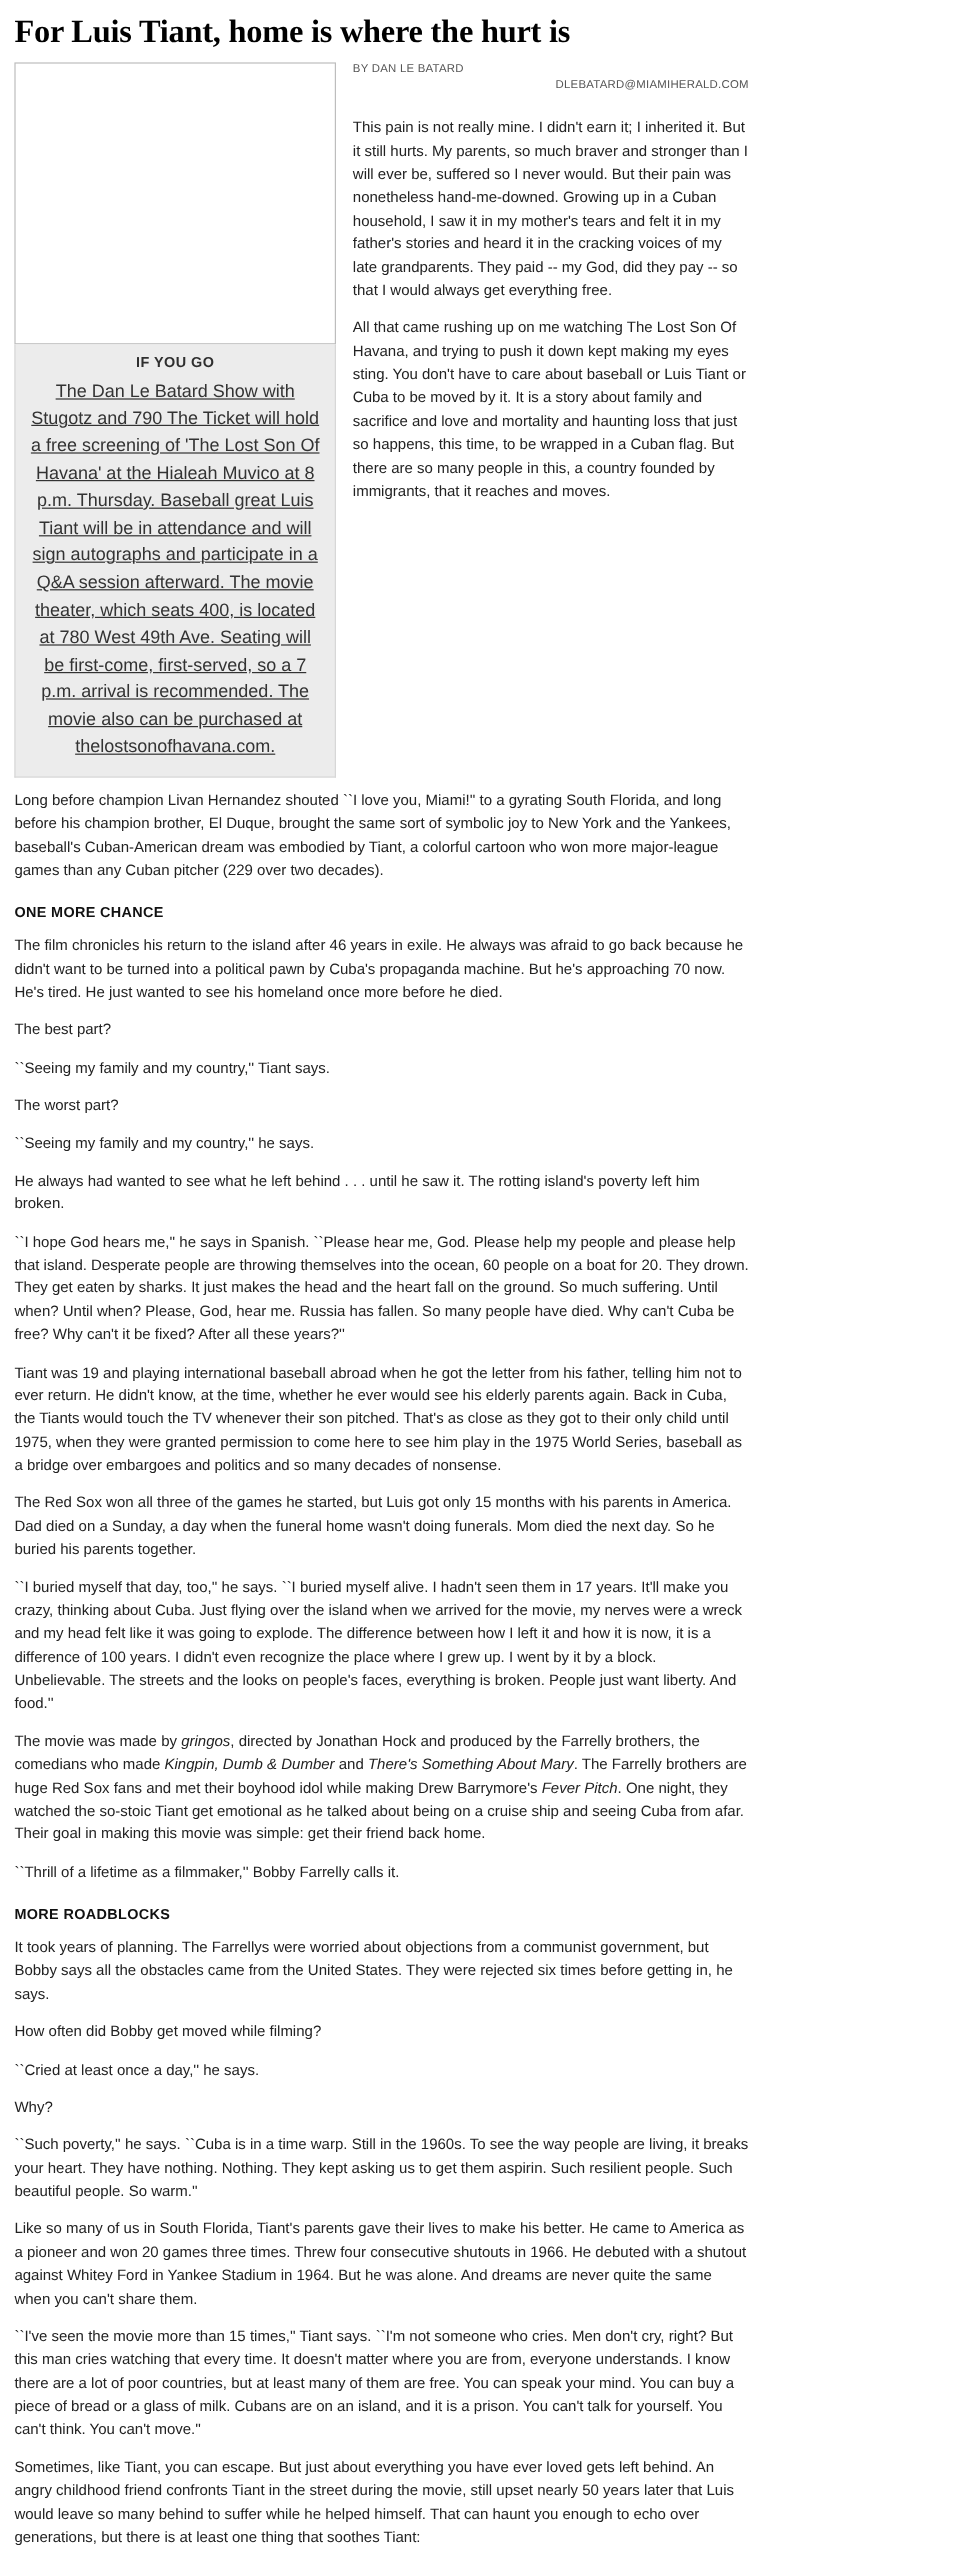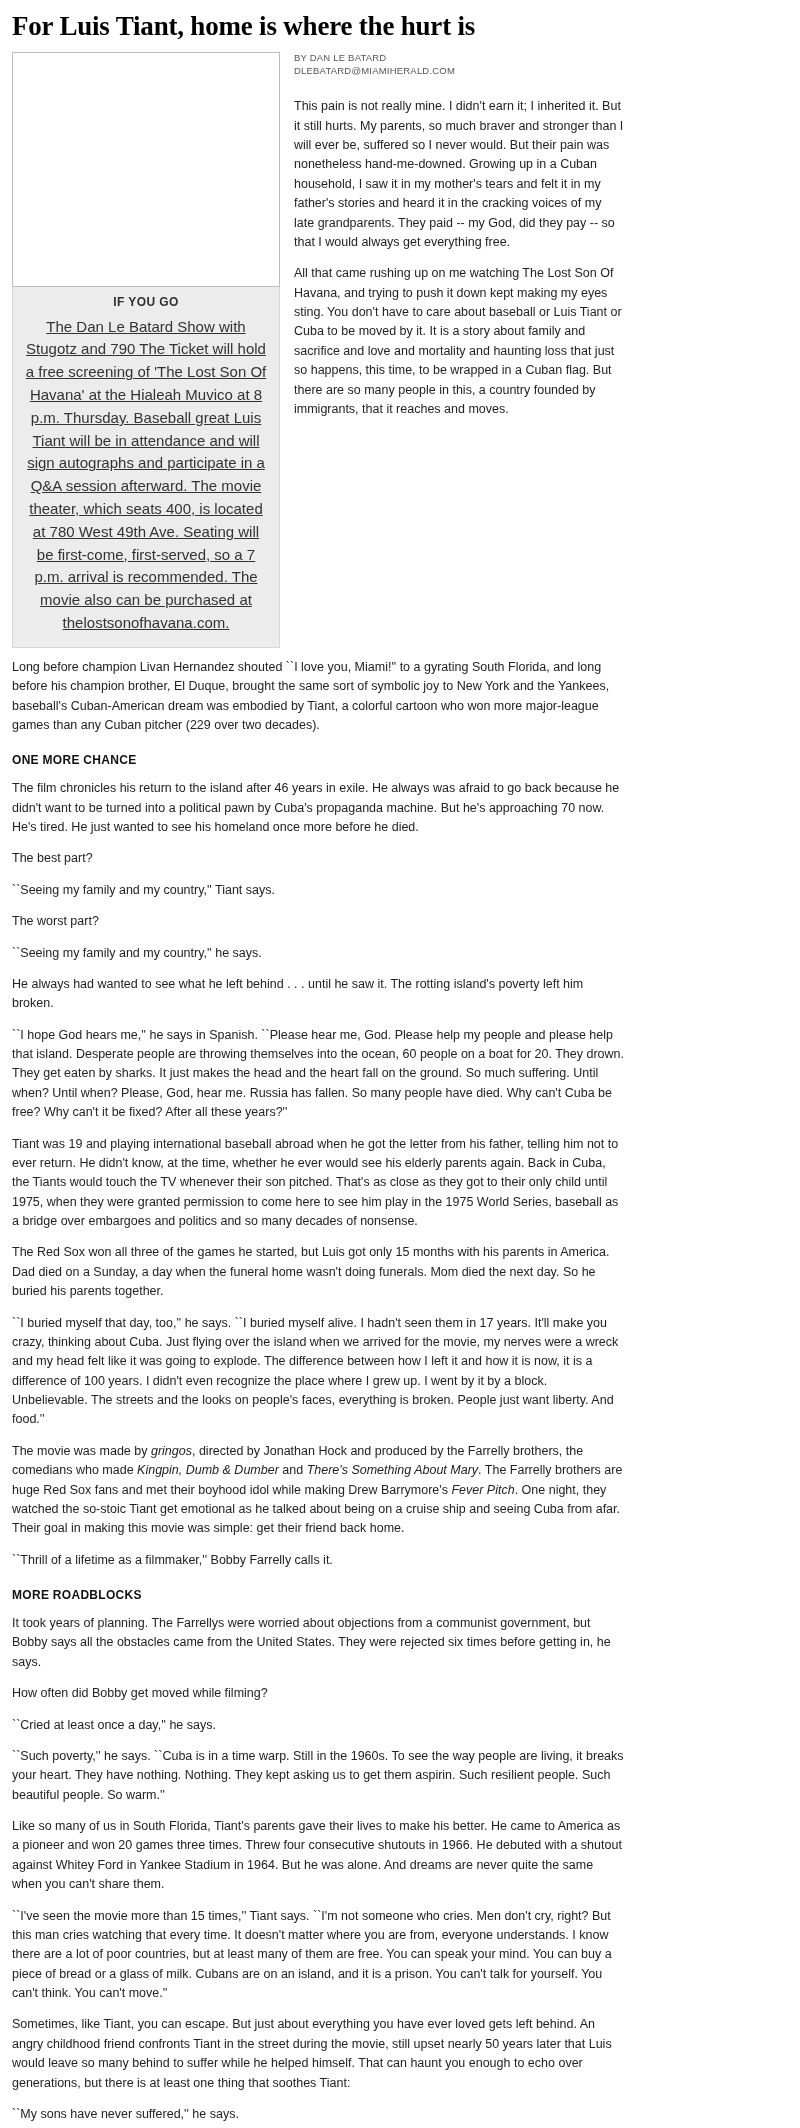--- a/index.html
+++ b/index.html
@@ -66,21 +66,21 @@
     flex: 1 1 auto;
     min-width: 0;
   }
   .byline {
     font-size: 9.5px;
     color: #555;
     line-height: 1.35;
     letter-spacing: 0.2px;
     margin-bottom: 20px;
   }
-  .byline .email { text-transform: uppercase; }
+  .byline .email { text-transform: uppercase; text-align: right; }
   p.body {
     font-size: 12.5px;
     line-height: 1.55;
     margin: 0 0 12px 0;
     color: #222;
   }
   p.body:last-child { margin-bottom: 0; }
   .full-width { margin-top: 10px; }
   .subhead {
     font-size: 12px;
@@ -137,20 +137,21 @@
 
     <p class="body"><span>The movie was made by </span><em>gringos</em><span>, directed by Jonathan Hock and produced by the Farrelly brothers, the comedians who made </span><em>Kingpin, Dumb &amp; Dumber</em><span> and </span><em>There's Something About Mary</em><span>. The Farrelly brothers are huge Red Sox fans and met their boyhood idol while making Drew Barrymore's </span><em>Fever Pitch</em><span>. One night, they watched the so-stoic Tiant get emotional as he talked about being on a cruise ship and seeing Cuba from afar. Their goal in making this movie was simple: get their friend back home.</span></p>
 
     <p class="body">``Thrill of a lifetime as a filmmaker,'' Bobby Farrelly calls it.</p>
 
     <div class="subhead">MORE ROADBLOCKS</div>
 
     <p class="body">It took years of planning. The Farrellys were worried about objections from a communist government, but Bobby says all the obstacles came from the United States. They were rejected six times before getting in, he says.</p>
     <p class="body">How often did Bobby get moved while filming?</p>
     <p class="body">``Cried at least once a day,'' he says.</p>
+    <p class="body">Why?</p>
     <p class="body">``Such poverty,'' he says. ``Cuba is in a time warp. Still in the 1960s. To see the way people are living, it breaks your heart. They have nothing. Nothing. They kept asking us to get them aspirin. Such resilient people. Such beautiful people. So warm.''</p>
     <p class="body">Like so many of us in South Florida, Tiant's parents gave their lives to make his better. He came to America as a pioneer and won 20 games three times. Threw four consecutive shutouts in 1966. He debuted with a shutout against Whitey Ford in Yankee Stadium in 1964. But he was alone. And dreams are never quite the same when you can't share them.</p>
     <p class="body">``I've seen the movie more than 15 times,'' Tiant says. ``I'm not someone who cries. Men don't cry, right? But this man cries watching that every time. It doesn't matter where you are from, everyone understands. I know there are a lot of poor countries, but at least many of them are free. You can speak your mind. You can buy a piece of bread or a glass of milk. Cubans are on an island, and it is a prison. You can't talk for yourself. You can't think. You can't move.''</p>
     <p class="body">Sometimes, like Tiant, you can escape. But just about everything you have ever loved gets left behind. An angry childhood friend confronts Tiant in the street during the movie, still upset nearly 50 years later that Luis would leave so many behind to suffer while he helped himself. That can haunt you enough to echo over generations, but there is at least one thing that soothes Tiant:</p>
     <p class="body">``My sons have never suffered,'' he says.</p>
     <p class="body">The exiles paid -- my God, did they pay -- so that their children would get everything free.</p>
     <p class="body">Borrowed pain, they made sure, would be the only debt we owe.</p>
   </div>
 
 </div>

